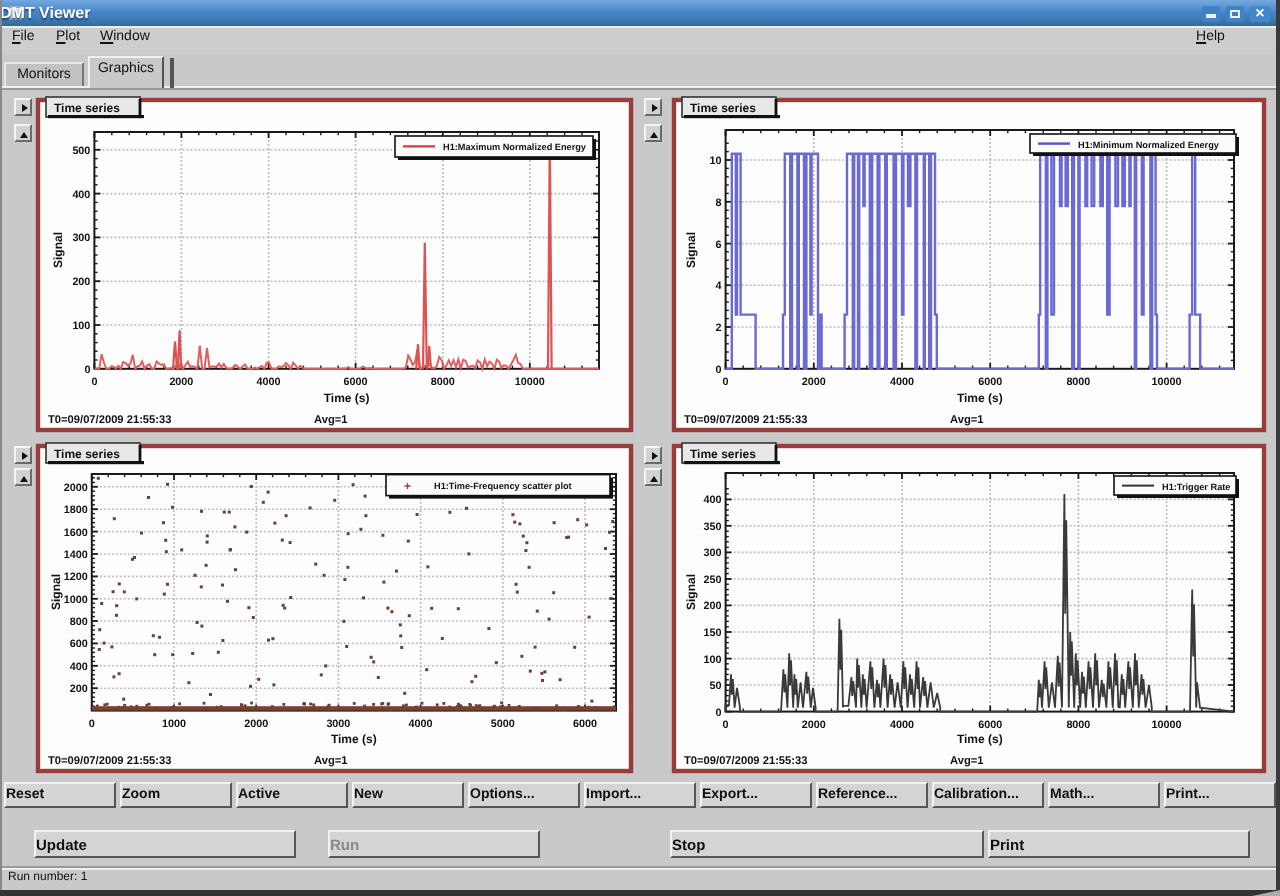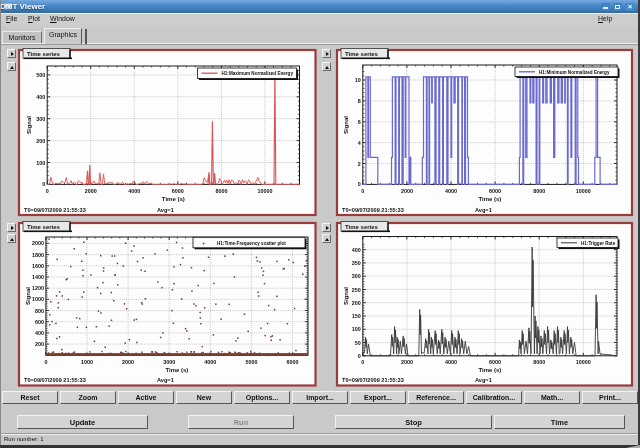--- a/index.html
+++ b/index.html
@@ -1,18 +1,18 @@
 <!DOCTYPE html>
 <html><head><meta charset="utf-8">
 <style>
 * { margin:0; padding:0; box-sizing:border-box; }
 body { width:640px; height:448px; overflow:hidden; background:#c9c9c9;
   font-family:"Liberation Sans", sans-serif; position:relative; }
 .btn { position:absolute; background:#d4d4d4; border-top:1px solid #f2f2f2; border-left:1px solid #f2f2f2;
-  border-right:1.5px solid #555; border-bottom:1.5px solid #555; text-align:center;
+  border-right:1.5px solid #555; border-bottom:1.5px solid #555; 
   font-size:7px; font-weight:bold; color:#111; }
 .menu { position:absolute; top:15px; font-size:7px; color:#111; }
 .menu u { text-decoration:underline; }
 </style></head>
 <body>
 
 <div style="position:absolute;left:0;top:0;width:640px;height:13px;
   background:linear-gradient(180deg,#74a9de 0%,#4886c9 45%,#3a78b4 78%,#3a6890 100%);"></div>
 <div style="position:absolute;left:4px;top:3px;width:8px;height:7px;background:#e8e8e8;border:1px solid #9ab;border-radius:1px"></div>
 <div style="position:absolute;left:0;top:2px;width:622px;text-align:left;font-size:8px;font-weight:bold;color:#fff;text-shadow:0 1px 1px #14436f">DMT Viewer</div>
@@ -1014,23 +1014,23 @@
 <div class="btn" style="left:118px;top:391px;width:56px;height:13px;line-height:12px">Active</div>
 <div class="btn" style="left:176px;top:391px;width:56px;height:13px;line-height:12px">New</div>
 <div class="btn" style="left:234px;top:391px;width:56px;height:13px;line-height:12px">Options...</div>
 <div class="btn" style="left:292px;top:391px;width:56px;height:13px;line-height:12px">Import...</div>
 <div class="btn" style="left:350px;top:391px;width:56px;height:13px;line-height:12px">Export...</div>
 <div class="btn" style="left:408px;top:391px;width:56px;height:13px;line-height:12px">Reference...</div>
 <div class="btn" style="left:466px;top:391px;width:56px;height:13px;line-height:12px">Calibration...</div>
 <div class="btn" style="left:524px;top:391px;width:56px;height:13px;line-height:12px">Math...</div>
 <div class="btn" style="left:582px;top:391px;width:56px;height:13px;line-height:12px">Print...</div>
 <div class="btn" style="left:17px;top:415px;width:131px;height:14px;line-height:13px;font-size:7.5px;color:#111">Update</div>
-<div class="btn" style="left:188px;top:415px;width:106px;height:14px;line-height:13px;font-size:7.5px;color:#8a8a8a">Run</div>
+<div class="btn" style="left:164px;top:415px;width:106px;height:14px;line-height:13px;font-size:7.5px;color:#8a8a8a">Run</div>
 <div class="btn" style="left:335px;top:415px;width:157px;height:14px;line-height:13px;font-size:7.5px;color:#111">Stop</div>
-<div class="btn" style="left:494px;top:415px;width:131px;height:14px;line-height:13px;font-size:7.5px;color:#111">Time</div>
+<div class="btn" style="left:494px;top:415px;width:131px;height:14px;line-height:13px;font-size:7.5px;color:#111">Print</div>
 
 <div style="position:absolute;left:0;top:433px;width:640px;height:1px;background:#9a9a9a"></div>
 <div style="position:absolute;left:0;top:434px;width:640px;height:1px;background:#eee"></div>
 <div style="position:absolute;left:4px;top:436px;font-size:6px;color:#111">Run number: 1</div>
 
 <div style="position:absolute;left:0;top:0;width:1px;height:448px;background:#888"></div>
 <div style="position:absolute;left:638px;top:0;width:2px;height:448px;background:#3a3a3a"></div>
 <div style="position:absolute;left:0;top:445px;width:640px;height:3px;background:#333"></div>
 <div style="position:absolute;left:626px;top:445px;width:14px;height:3px;background:#aaa;clip-path:polygon(100% 0,0 100%,100% 100%)"></div>
 

